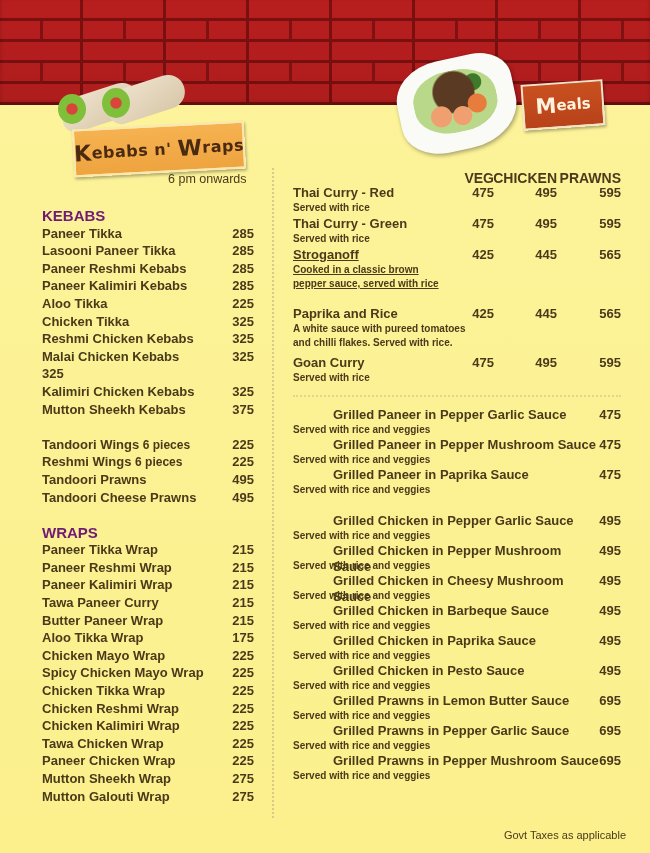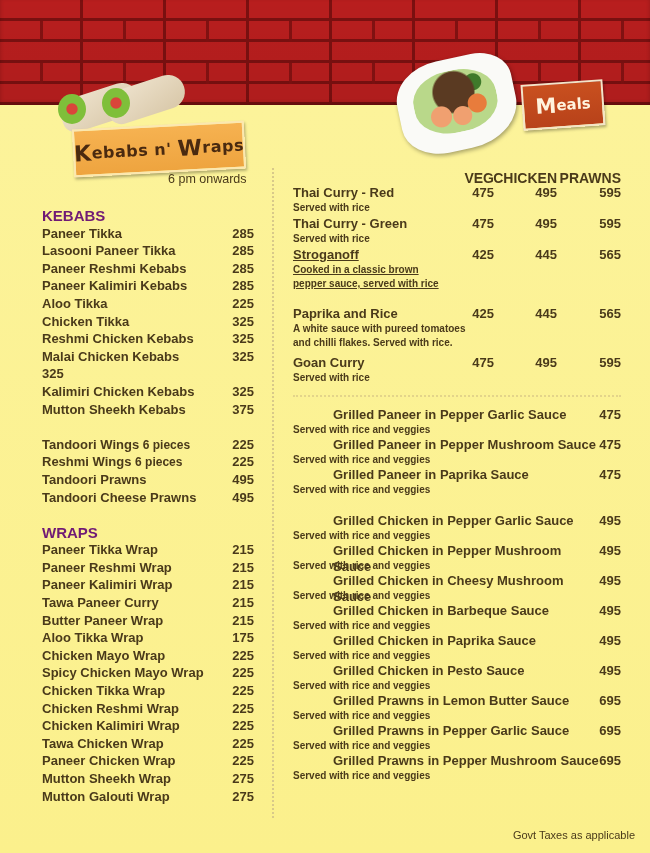--- a/index.html
+++ b/index.html
@@ -124,21 +124,21 @@
     .col-head { position: relative; }
     .desc { font-weight: bold; font-size: 10px; line-height: 14px; color: #4a3a1a; }
     .hr-dotted {
       border-top: 2px dotted #e3d48a; margin: 10px 0 10px 0;
     }
     .grill-row {
       display: flex; justify-content: space-between; height: 16px; line-height: 16px;
       font-weight: bold; font-size: 13px; margin-left: 40px;
     }
     .footer {
-      position: absolute; right: 15px; top: 829px; font-size: 11px; color: #4a3a1a;
+      position: absolute; right: 24px; top: 829px; font-size: 11px; color: #4a3a1a;
     }
   </style>
 </head>
 <body>
 
 <div class="brick-wall">
   <div class="brick-row-offset" style="top:21px"></div>
   <div class="brick-row-offset" style="top:63px"></div>
 </div>
 <div class="paper"></div>

